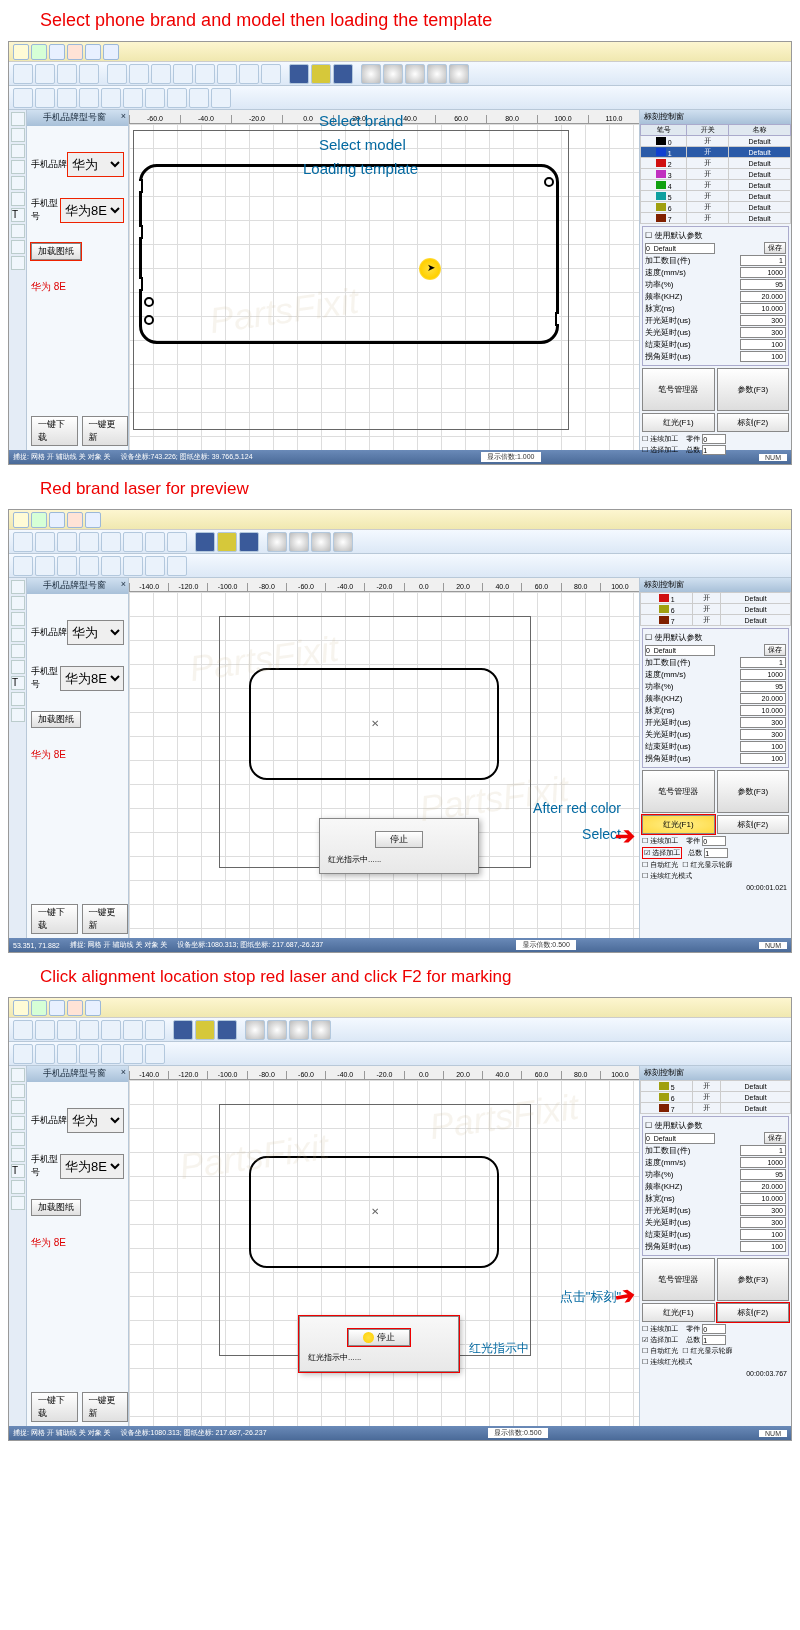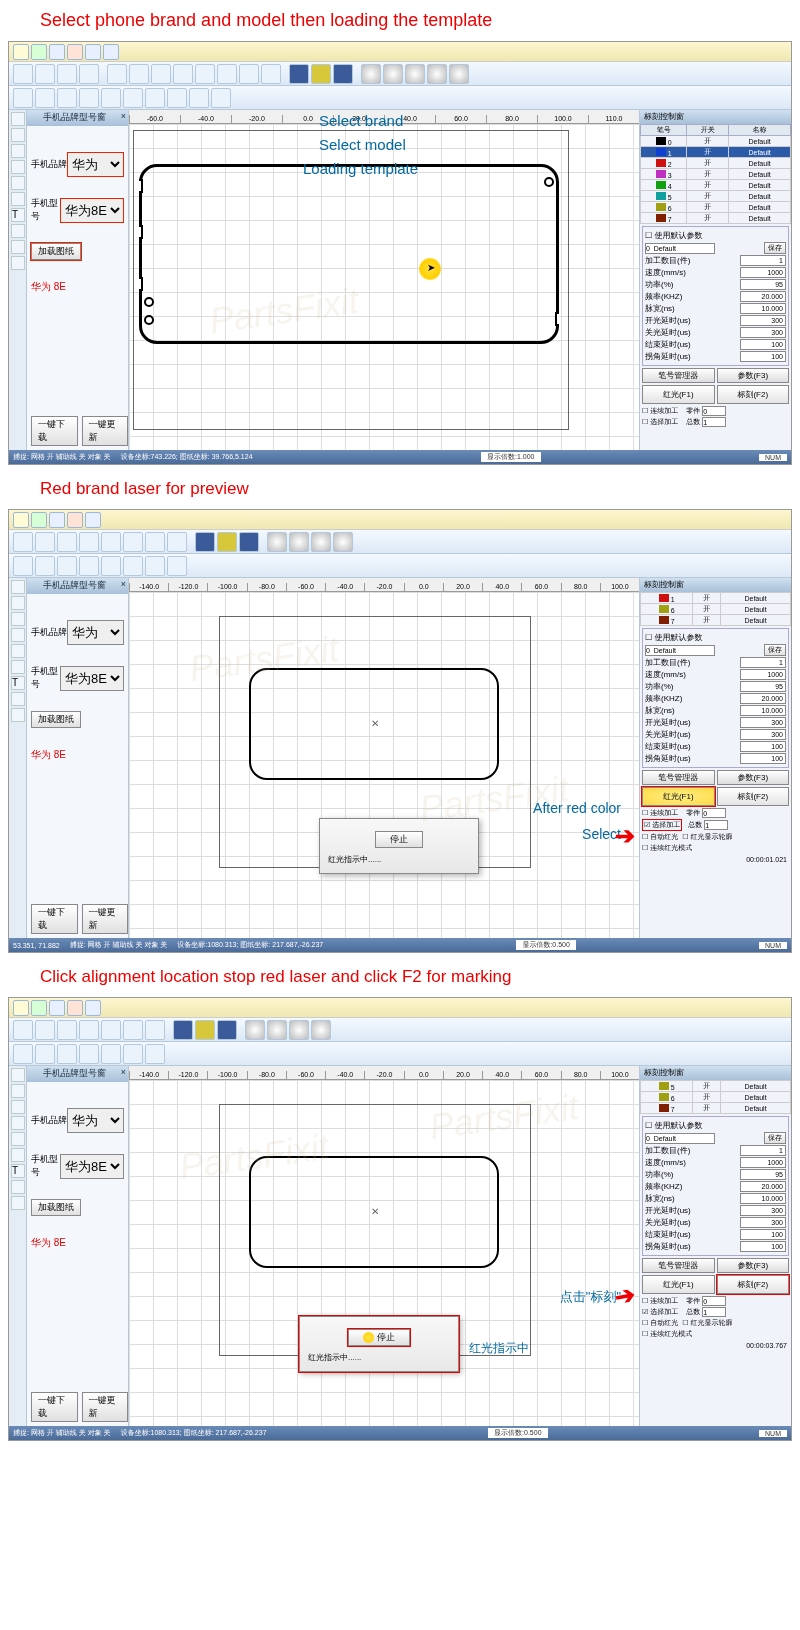--- a/index.html
+++ b/index.html
@@ -48,21 +48,21 @@
 .rpanel{width:152px;background:#f0f4fa;border-left:1px solid #b8c8d8;font-size:8px}
 .rpanel .hdr2{background:linear-gradient(#d0e0f0,#a8c0d8);height:14px;padding:1px 4px;font-size:8px}
 .pen-table{width:100%;font-size:7px;border-collapse:collapse}
 .pen-table th{background:#e0e8f0;border:1px solid #aac;padding:0 1px;font-weight:normal}
 .pen-table td{border:1px solid #ccc;padding:0 1px;text-align:center}
 .cbox{width:10px;height:8px;display:inline-block}
 .param-box{border:1px solid #aac;margin:2px;padding:2px}
 .prow{display:flex;justify-content:space-between;margin:1px 0;align-items:center}
 .prow input{width:46px;font-size:7px;height:11px;border:1px solid #888;text-align:right;padding-right:2px}
 .two-btn{display:flex;gap:2px;margin:2px}
-.two-btn .b{flex:1;background:linear-gradient(#fff,#ddd);border:1px solid #888;text-align:center;padding:1px 0;font-size:8px}
+.two-btn .b{flex:1;background:linear-gradient(#fff,#ddd);border:1px solid #888;text-align:center;padding:15px 0;font-size:8px}
 .action-btns{display:flex;gap:2px;margin:2px}
 .action-btns .ab{flex:1;background:linear-gradient(#fff,#e4e4e4);border:1px solid #888;text-align:center;padding:3px 0;font-size:8px}
 .ab.highlight{background:radial-gradient(#fff08a,#ffd840);outline:1.5px solid #e00}
 .ab.highlight2{outline:1.5px solid #e00}
 .chk-group{margin:2px;font-size:7px}
 .chk-row{display:flex;align-items:center;gap:2px;margin:1px 0}
 .chk-row input[type=text]{width:24px;font-size:7px;height:10px;border:1px solid #888}
 .chk-redbox{border:1.5px solid #e00;padding:0 1px}
 .timer{text-align:right;font-size:7px;padding:1px 4px}
 .status{background:linear-gradient(#6a8ab8,#4a6a98);height:14px;color:#fff;font-size:7px;display:flex;align-items:center;padding:0 4px}

